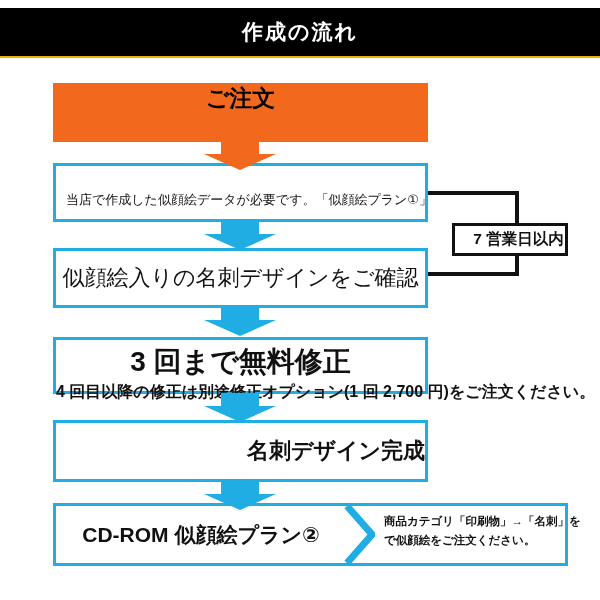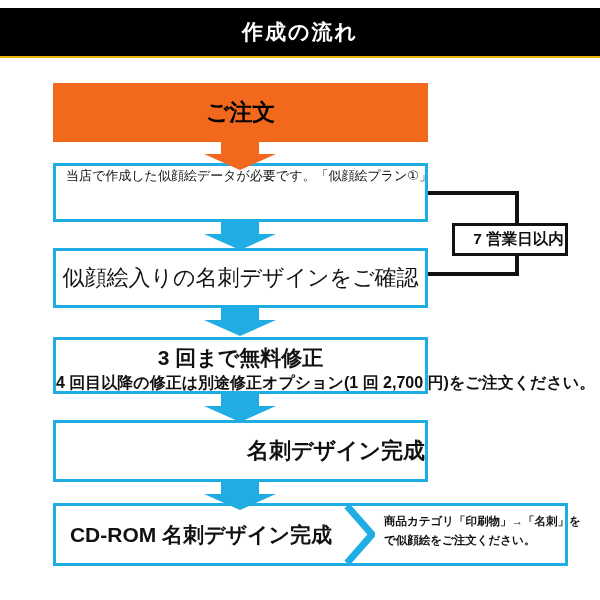--- a/index.html
+++ b/index.html
@@ -34,38 +34,38 @@
     position: absolute;
     left: 53px;
     width: 375px;
     box-sizing: border-box;
     background: #ffffff;
   }
   .cyan-border { border: 3px solid #1FADE3; }
   .step1 {
     top: 83px; height: 59px;
     background: #F2691E;
-    display: flex; align-items: center; justify-content: center;
+    display: flex; align-items: flex-start; justify-content: center;
   }
   .step1 .lbl { font-size: 23px; font-weight: bold; color: #000; }
   .step2 {
     top: 163px; height: 59px;
-    padding: 0 10px;
+    padding: 24px 10px;
     font-size: 13px;
     line-height: 1.55;
     white-space: nowrap;
   }
   .step3 {
     top: 248px; height: 60px;
     display: flex; align-items: center; justify-content: center;
     font-size: 22px; font-weight: normal;
     white-space: nowrap;
   }
   .step4 { top: 337px; height: 57px; text-align: center; }
-  .step4 .main { margin-top: 4px; font-size: 21px; font-weight: bold; line-height: 1.3; }
+  .step4 .main { margin-top: 4px; font-size: 28px; font-weight: bold; line-height: 1.3; }
   .step4 .note { font-size: 16px; font-weight: 600; margin-top: 2px; white-space: nowrap; }
   .step5 {
     top: 420px; height: 62px;
     display: flex; align-items: center; justify-content: flex-end;
     font-size: 22px; font-weight: bold;
   }
   .step6 {
     top: 503px; height: 63px;
     width: 515px;
   }
@@ -167,21 +167,21 @@
 
   <div class="fbox cyan-border step5">
     <span>名刺デザイン完成</span>
   </div>
 
   <svg class="arrow a5" viewBox="0 0 72 29">
     <polygon class="fill-cyan" points="17,0 55,0 55,13 72,13 36,29 0,13 17,13"></polygon>
   </svg>
 
   <div class="fbox cyan-border step6">
-    <div class="left-label">CD-ROM 名刺デザイン完成</div>
+    <div class="left-label">CD-ROM 似顔絵プラン②</div>
     <svg class="chev" viewBox="0 0 32 57">
       <polyline points="4,0 29,28.5 4,57" fill="none" stroke="#1FADE3" stroke-width="7"></polyline>
     </svg>
     <div class="right-note">
       <div>商品カテゴリ「印刷物」→「名刺」を</div>
       <div>で似顔絵をご注文ください。</div>
     </div>
   </div>
 
 </div>

